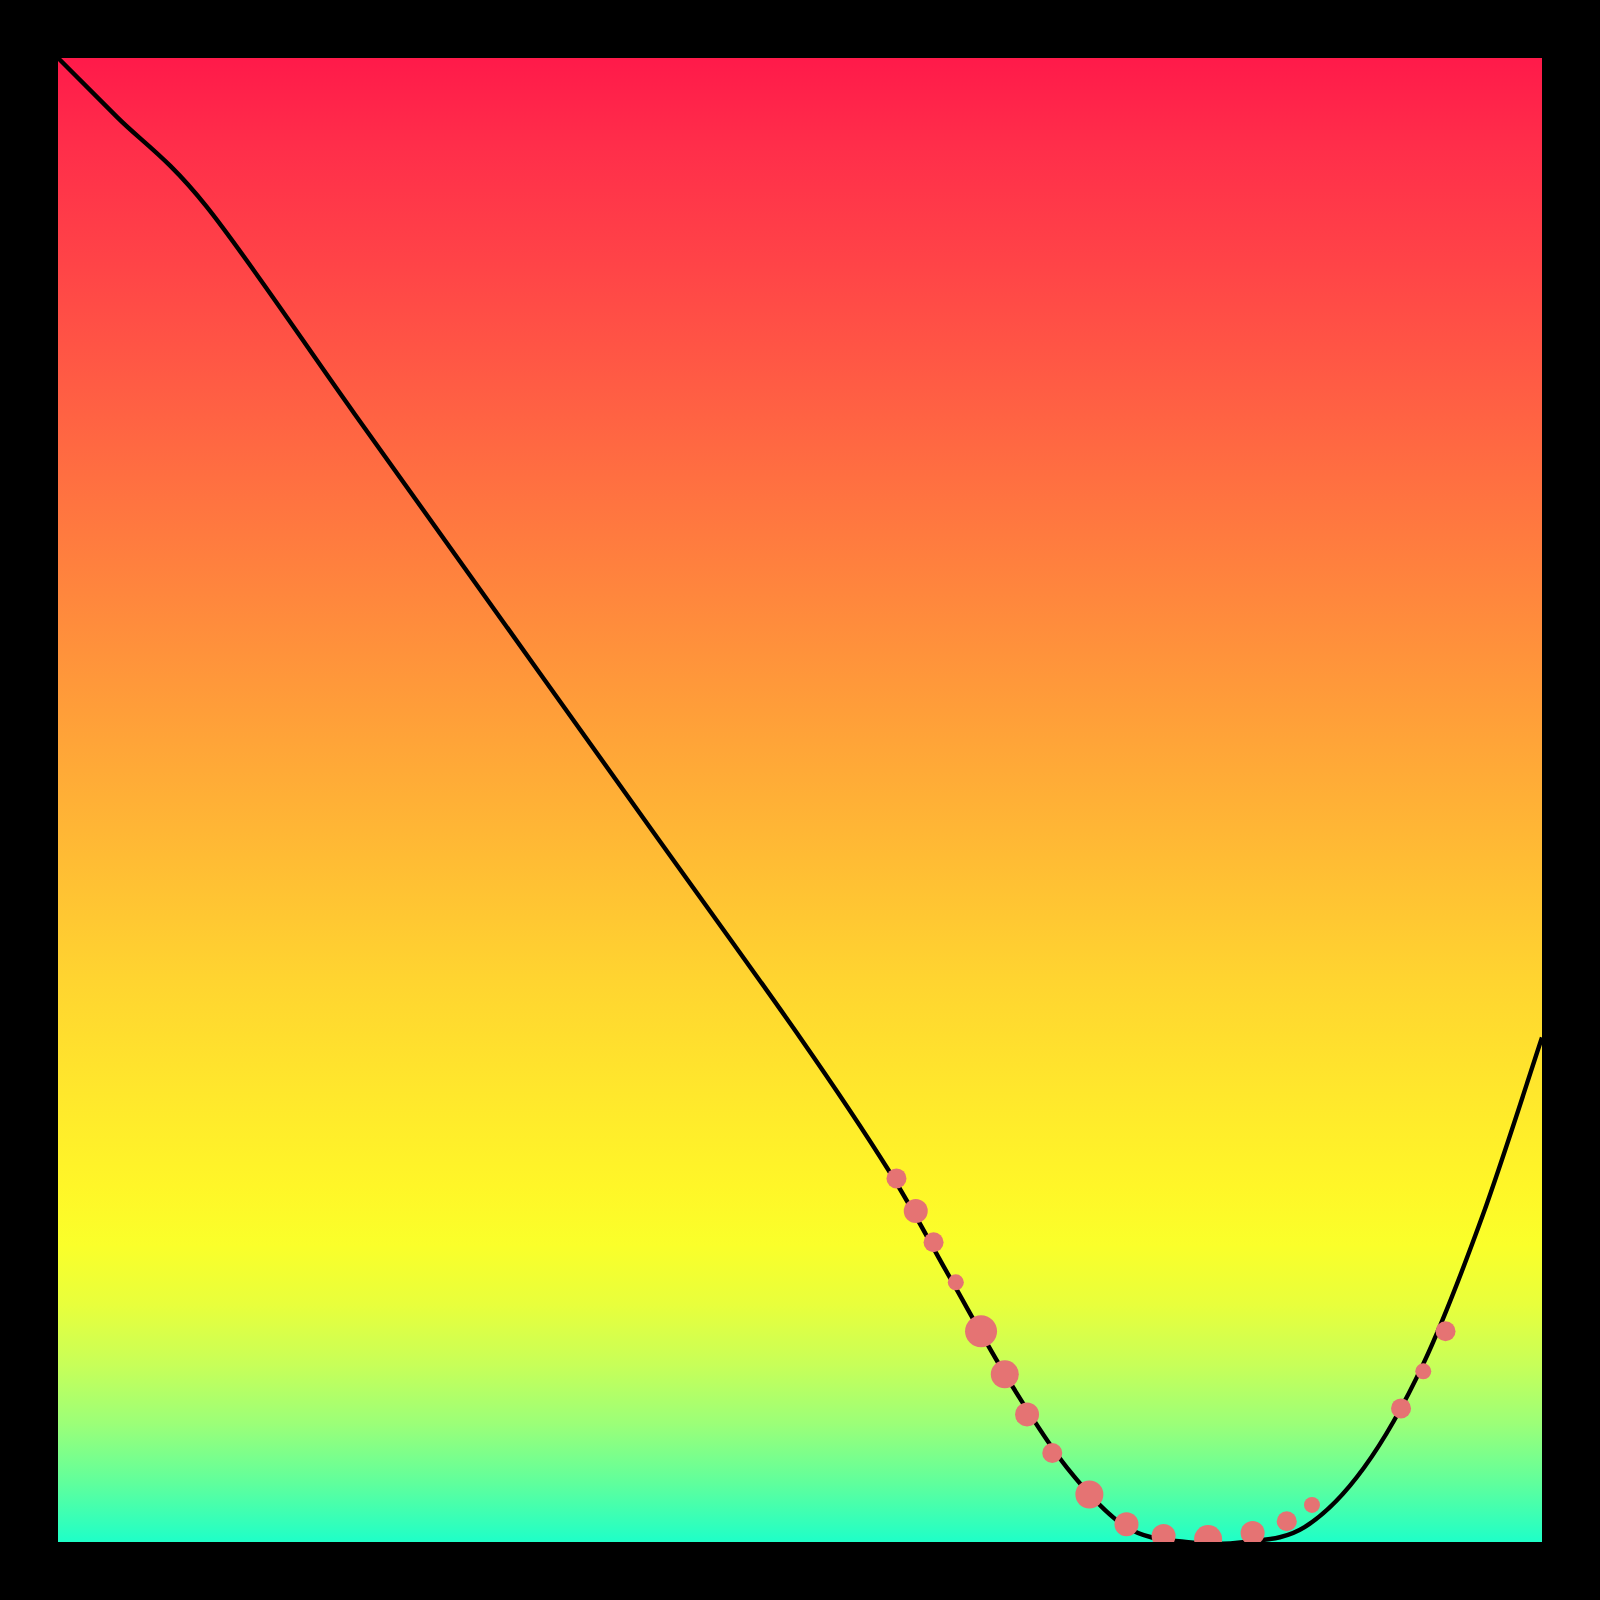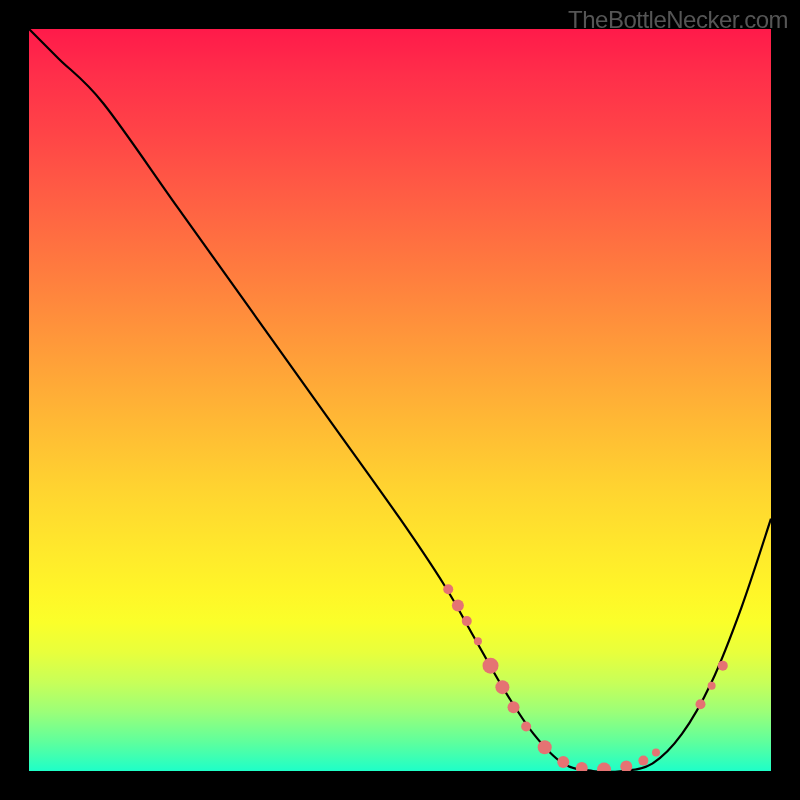--- a/index.html
+++ b/index.html
@@ -79,14 +79,13 @@
           <circle cx="575.0500000000001" cy="740.516" r="7" fill="#e57373"></circle>
           <circle cx="597.3100000000001" cy="737.548" r="6" fill="#e57373"></circle>
           <circle cx="614.376" cy="731.612" r="5" fill="#e57373"></circle>
           <circle cx="626.99" cy="723.45" r="4" fill="#e57373"></circle>
           <circle cx="671.51" cy="675.22" r="5" fill="#e57373"></circle>
           <circle cx="682.64" cy="656.67" r="4" fill="#e57373"></circle>
           <circle cx="693.7700000000001" cy="636.636" r="5" fill="#e57373"></circle>
         </g>
     </svg>
   </div>
-  <div class="watermark">TheBottleNecker.com</div>
 </div>
 
 </body></html>

